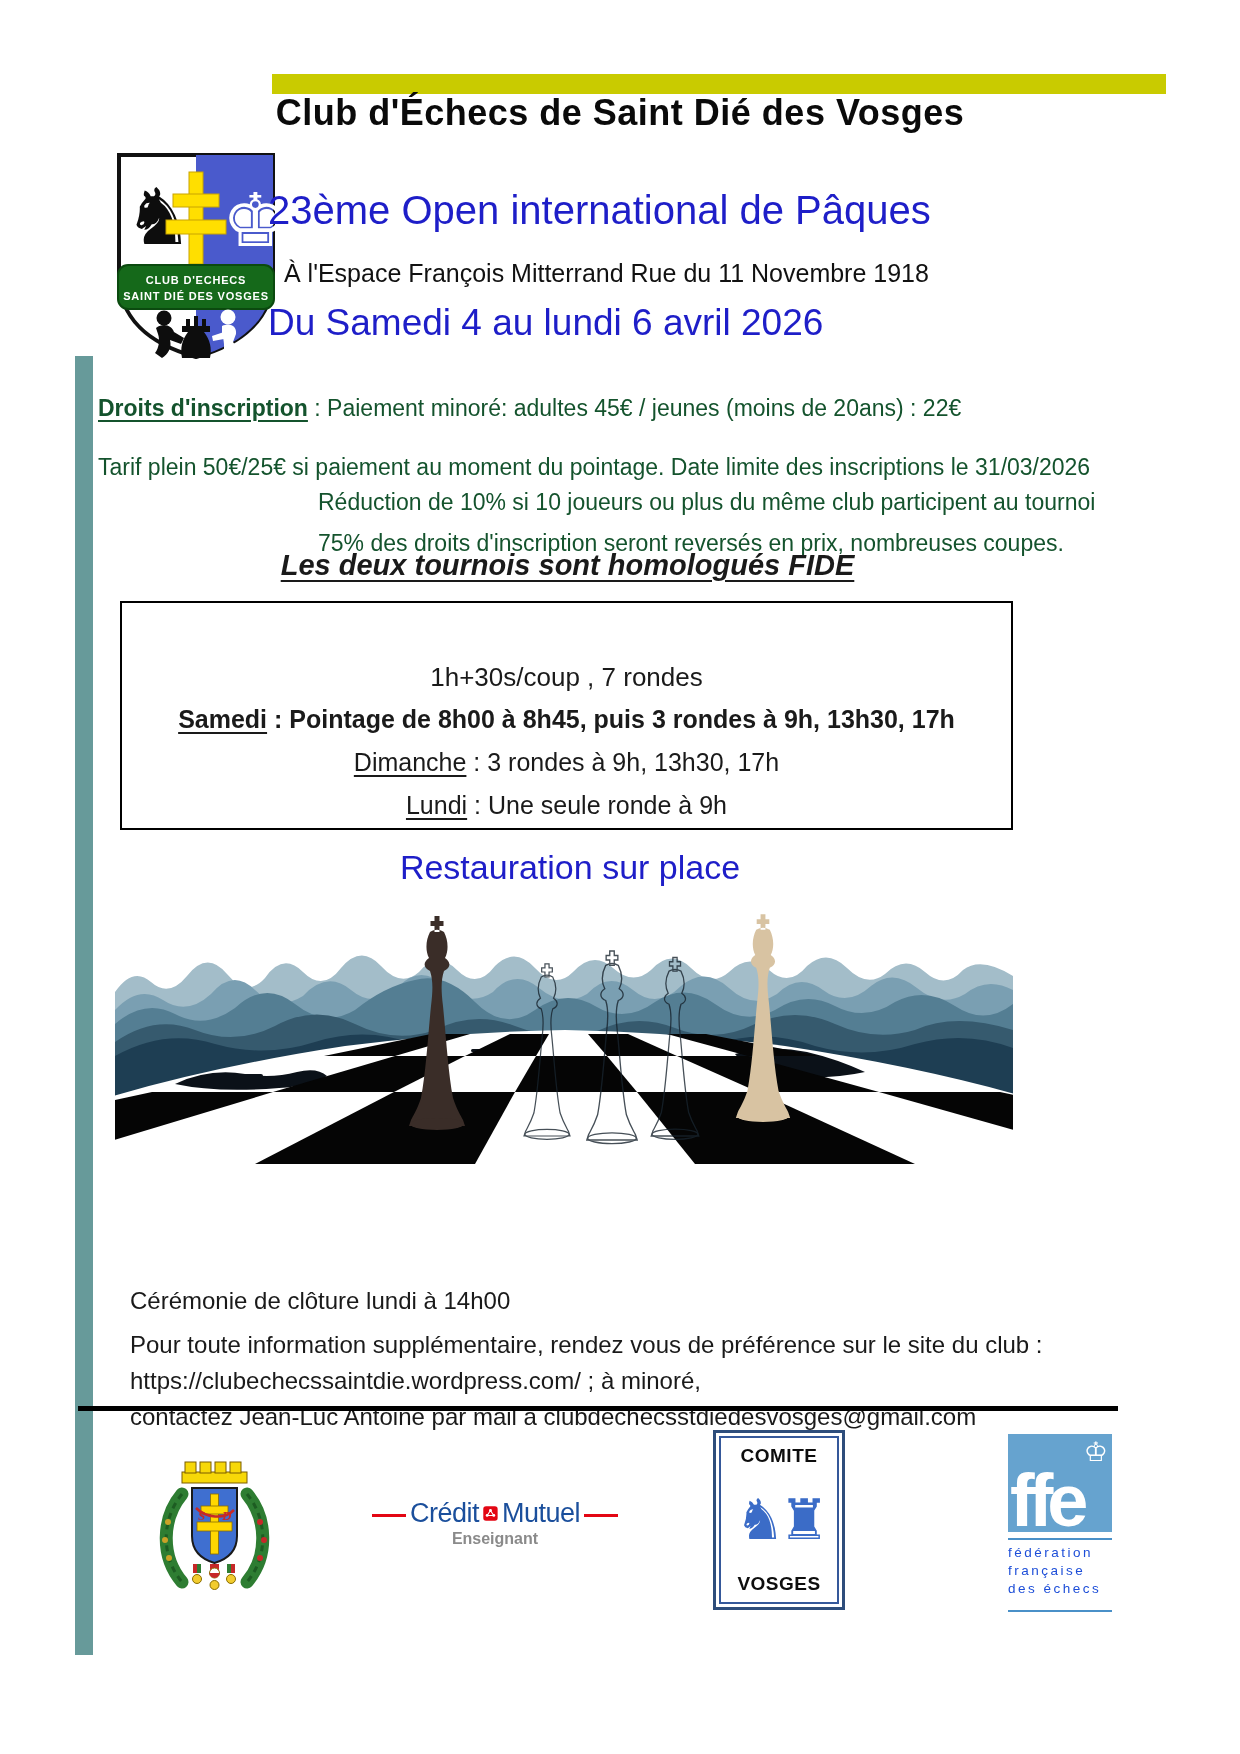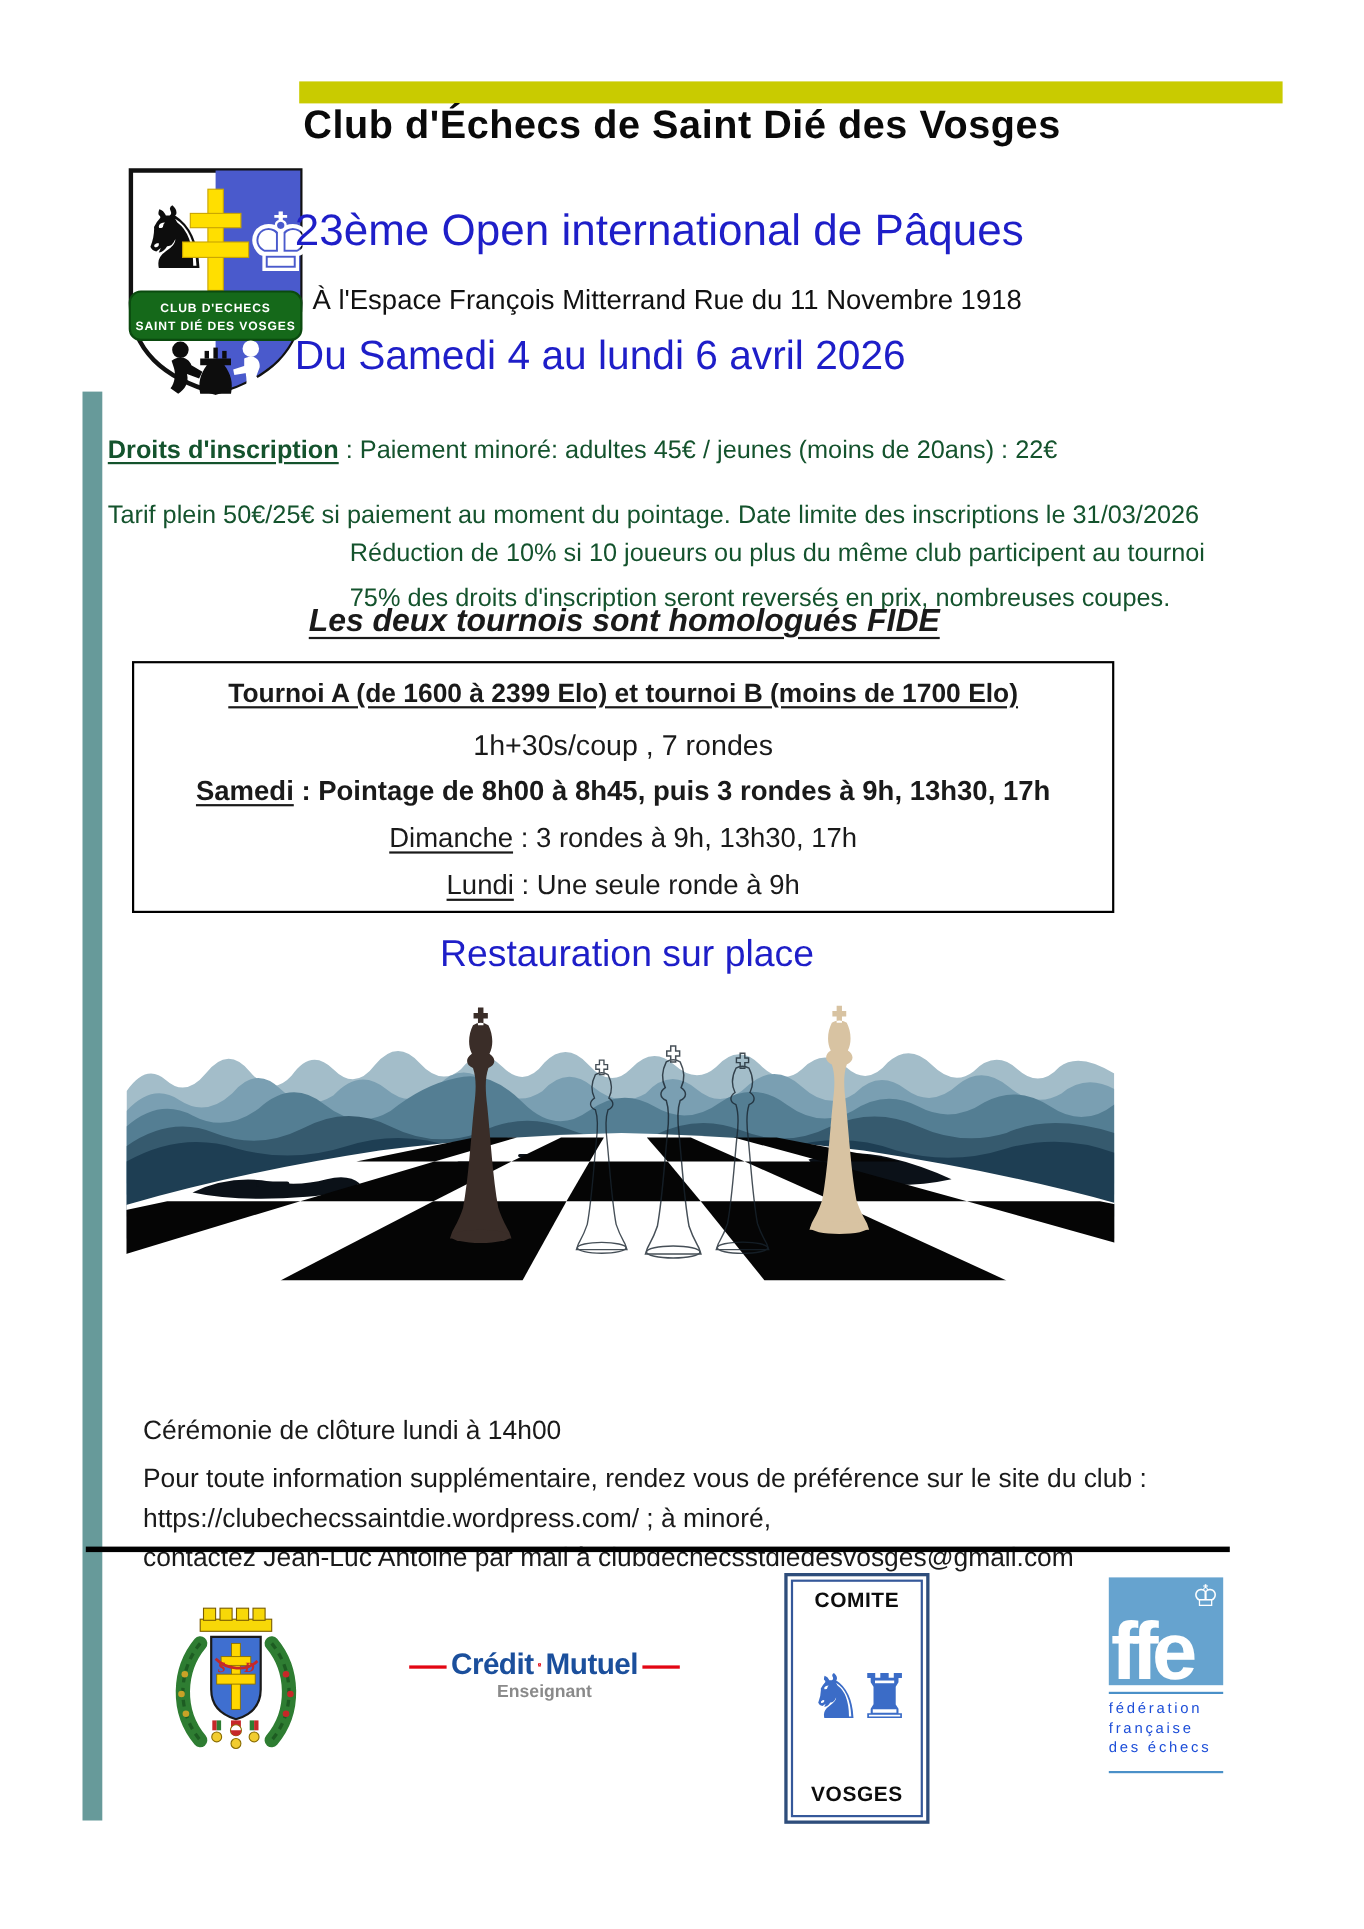--- a/index.html
+++ b/index.html
@@ -45,24 +45,24 @@
   .info1{left:130px;top:1303px;font-size:24px;}
   .info2{left:130px;top:1339px;font-size:24px;}
   .info3{left:130px;top:1375px;font-size:24px;}
   .rule{left:78px;top:1406px;width:1040px;height:5px;background:#000;}
 
   .coat{left:152px;top:1452px;}
 
   .cm{left:372px;top:1498px;width:246px;text-align:center;}
   .cm-row{display:flex;align-items:center;justify-content:center;gap:4px;}
   .cm-line{height:3px;background:#e30613;width:34px;flex:0 0 auto;margin-top:4px;}
-  .cm-word{font-size:27px;font-weight:700;color:#1b4f9c;letter-spacing:-.5px;}
+  .cm-word{font-size:27px;font-weight:400;color:#1b4f9c;letter-spacing:-.5px;}
   .cm-sub{font-size:16px;font-weight:700;color:#8a8a8a;margin-top:1px;}
 
-  .comite{left:713px;top:1430px;width:132px;height:228px;border:3px solid #2e4d7b;
+  .comite{left:713px;top:1430px;width:132px;height:180px;border:3px solid #2e4d7b;
           background:#fff;box-sizing:border-box;padding:3px;}
   .comite-inner{border:2px solid #35589a;height:100%;box-sizing:border-box;display:flex;
                 flex-direction:column;align-items:center;justify-content:space-between;
                 padding:7px 2px;}
   .comite-word{font-size:19px;font-weight:700;color:#0d0d0d;letter-spacing:.5px;}
   .comite-icons{font-size:56px;line-height:.95;color:#3b6cc7;letter-spacing:-6px;
                 font-family:"DejaVu Sans",sans-serif;}
 
   .ffe{left:1008px;top:1434px;width:104px;}
   .ffe-square{position:relative;width:104px;height:98px;background:#66a3cf;}
@@ -120,21 +120,20 @@
   <div class="abs body-text l1 nowrap">
     <span class="ins-label">Droits d'inscription</span><span> : Paiement minoré: adultes  45€ / jeunes (moins de 20ans) : 22€</span>
   </div>
   <div class="abs body-text l3 nowrap">Tarif plein 50€/25€ si paiement au moment du pointage. Date limite des inscriptions le 31/03/2026</div>
   <div class="abs body-text lred nowrap">Réduction de 10% si 10 joueurs ou plus du même club participent au tournoi</div>
   <div class="abs body-text lprix nowrap">75% des droits d'inscription seront reversés en prix, nombreuses coupes.</div>
 
   <div class="abs fide">Les deux tournois sont homologués FIDE</div>
 
   <div class="abs sched-box">
-    <div class="row sb-title">Tournoi A (de 1600 à 2399 Elo) et tournoi B (moins de 1700 Elo)</div>
     <div class="row sb-cadence">1h+30s/coup , 7 rondes</div>
     <div class="row sb-sat">
       <span class="day-u">Samedi</span><span> : Pointage de 8h00 à 8h45, puis 3 rondes à 9h, 13h30, 17h</span>
     </div>
     <div class="row sb-sun">
       <span class="day-u">Dimanche</span><span> : 3 rondes à 9h, 13h30, 17h</span>
     </div>
     <div class="row sb-mon">
       <span class="day-u">Lundi</span><span> : Une seule ronde à 9h</span>
     </div>

